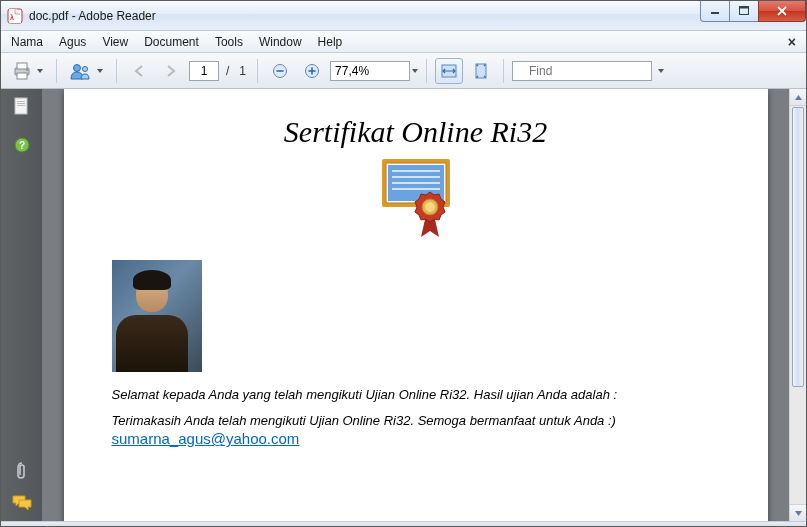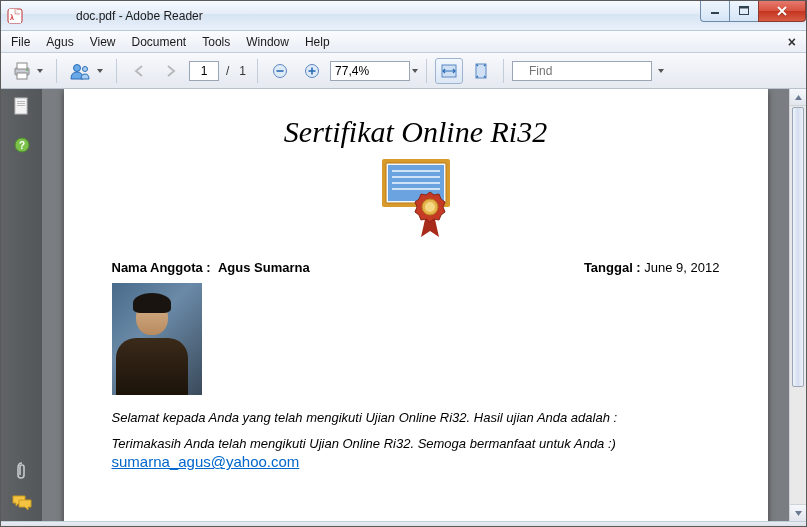--- a/index.html
+++ b/index.html
@@ -1,19 +1,19 @@
 <!DOCTYPE html>
 <html><head>
 <meta charset="utf-8">
 <style>
   * { box-sizing: border-box; }
   body { margin:0; font-family: "Segoe UI", Tahoma, sans-serif; font-size:12px; background:#fff; overflow:hidden; }
   .window { width:807px; height:527px; border:1px solid #5a5a5a; background:#eaeef3; display:flex; flex-direction:column; position:relative; }
   
-  .titlebar { height:30px; background:linear-gradient(to bottom,#f7fbff 0%,#e4ecf7 45%,#d7e4f2 46%,#e8f0fa 100%); display:flex; align-items:center; padding:0 0 0 6px; border-bottom:1px solid #b8c7d9;gap:47px; }
+  .titlebar { height:30px; background:linear-gradient(to bottom,#f7fbff 0%,#e4ecf7 45%,#d7e4f2 46%,#e8f0fa 100%); display:flex; align-items:center; padding:0 0 0 6px; border-bottom:1px solid #b8c7d9; }
   .titlebar .app-icon { width:16px; height:16px; margin-right:6px; position:relative; }
   .titlebar .title { flex:1; color:#1a1a1a; font-size:12px; }
   .win-controls { display:flex; height:21px; margin-top:-9px; }
   .win-btn { width:30px; height:21px; border:1px solid #6d8aa8; border-top:none; background:linear-gradient(to bottom,#eef5fc,#d5e5f6); display:flex; align-items:center; justify-content:center; margin-left:-1px; }
   .win-btn:first-child { border-bottom-left-radius:4px; }
   .win-close { width:48px; background:linear-gradient(to bottom,#e67a6e 0%,#d7513f 49%,#c43420 50%,#d85b44 100%); border-color:#8b3a2f; border-bottom-right-radius:4px; }
   .win-close svg { filter:drop-shadow(0 1px 0 rgba(0,0,0,.25)); }
   
   .menubar { height:22px; background:linear-gradient(to bottom,#fafcfe,#e9eef5); border-bottom:1px solid #c3ccd9; display:flex; align-items:center; padding:0 2px; }
   .menubar .menu-item { padding:2px 8px; color:#1a1a1a; }
@@ -86,21 +86,21 @@
         </div>
       <div class="win-btn win-close">
           <svg width="12" height="10">
             <path d="M2 1 L10 9 M10 1 L2 9" stroke="#fff" stroke-width="1.8"></path>
           </svg>
         </div>
     </div>
   </div>
 
   <div class="menubar">
-    <span class="menu-item">File</span>
+    <span class="menu-item">Nama</span>
     <span class="menu-item">Agus</span>
     <span class="menu-item">View</span>
     <span class="menu-item">Document</span>
     <span class="menu-item">Tools</span>
     <span class="menu-item">Window</span>
     <span class="menu-item">Help</span>
     <span class="close-doc">×</span>
   </div>
 
   <div class="toolbar">
@@ -216,24 +216,20 @@
             <line x1="22" y1="28" x2="70" y2="28" stroke="#cfe3f7" stroke-width="2"></line>
             <line x1="22" y1="34" x2="70" y2="34" stroke="#cfe3f7" stroke-width="2"></line>
             <path d="M56 60 l-5 22 l9 -6 l9 6 l-5 -22 z" fill="#a82a1a"></path>
             <g transform="translate(60,52)">
               <polygon points="0,-15 4,-12 9,-13 11,-8 15,-5 13,0 15,5 11,8 9,13 4,12 0,15 -4,12 -9,13 -11,8 -15,5 -13,0 -15,-5 -11,-8 -9,-13 -4,-12" fill="#c43a24" stroke="#8a2416"></polygon>
               <circle cx="0" cy="0" r="8" fill="#e6b34a" stroke="#b88020"></circle>
               <circle cx="0" cy="0" r="5" fill="#f4d884"></circle>
             </g>
           </svg>
         </div>
-        <div class="info-row">
-          <span><b>Nama Anggota :</b>&nbsp;&nbsp;<b>Agus Sumarna</b></span>
-          <span><b>Tanggal :</b> <span>June 9, 2012</span></span>
-        </div>
         <div class="photo">
           <div class="body"></div>
             <div class="head"></div>
             <div class="hair"></div>
         </div>
         <div class="body-text">Selamat kepada Anda yang telah mengikuti Ujian Online Ri32. Hasil ujian Anda adalah :</div>
         <div class="body-text" style="margin-bottom:0">Terimakasih Anda telah mengikuti Ujian Online Ri32. Semoga bermanfaat untuk Anda :)</div>
         <a class="link" href="#">sumarna_agus@yahoo.com</a>
       </div>
     </div>

